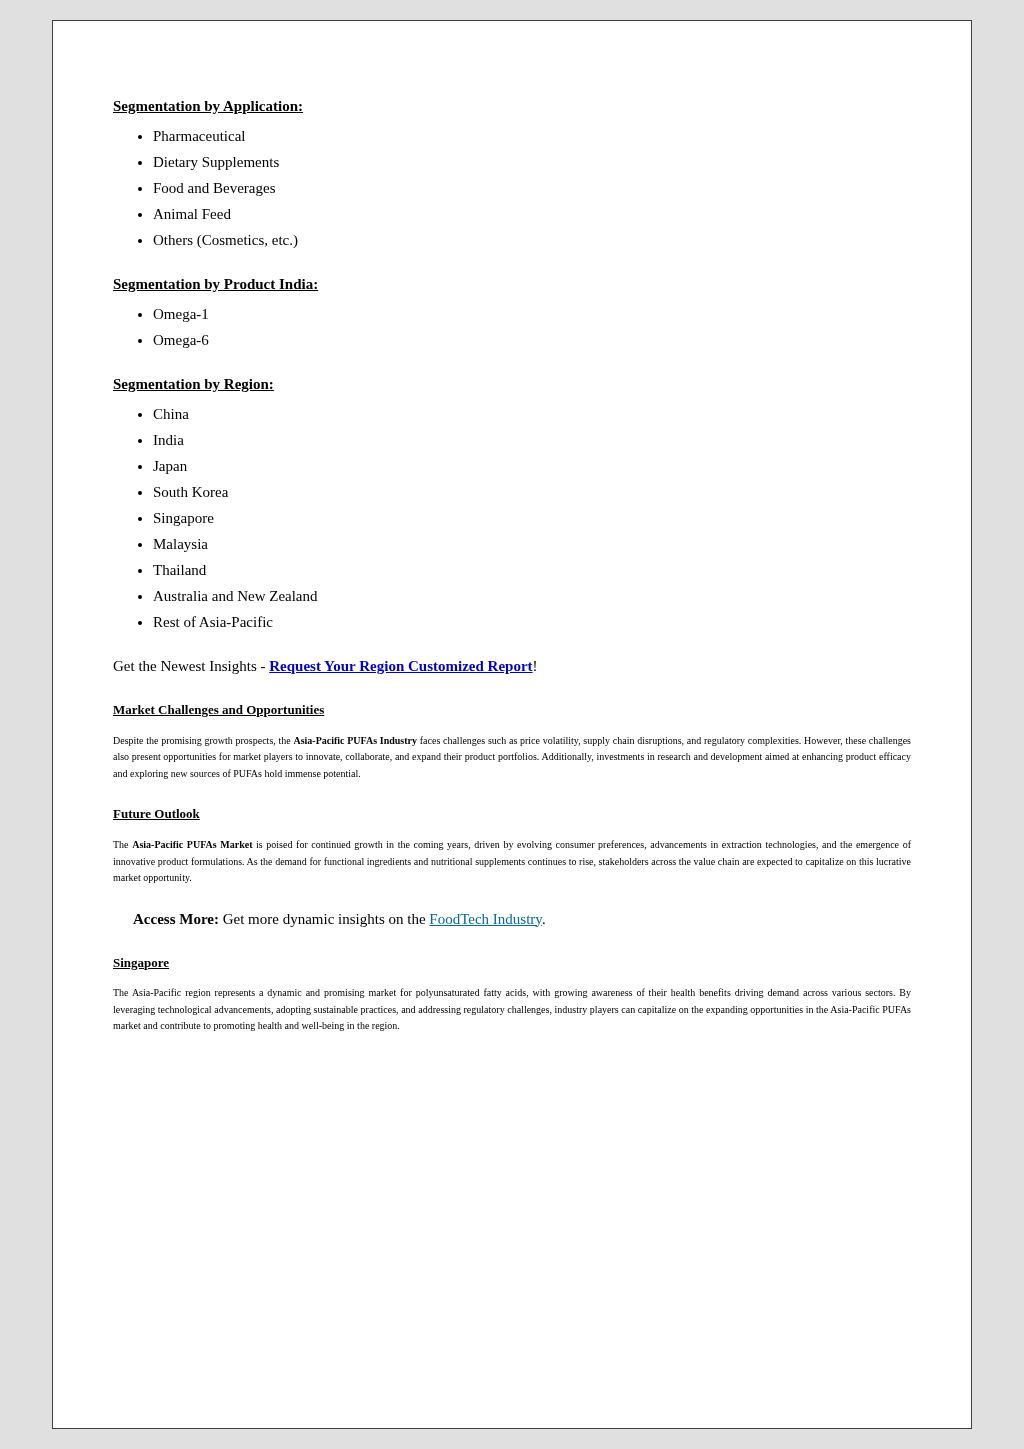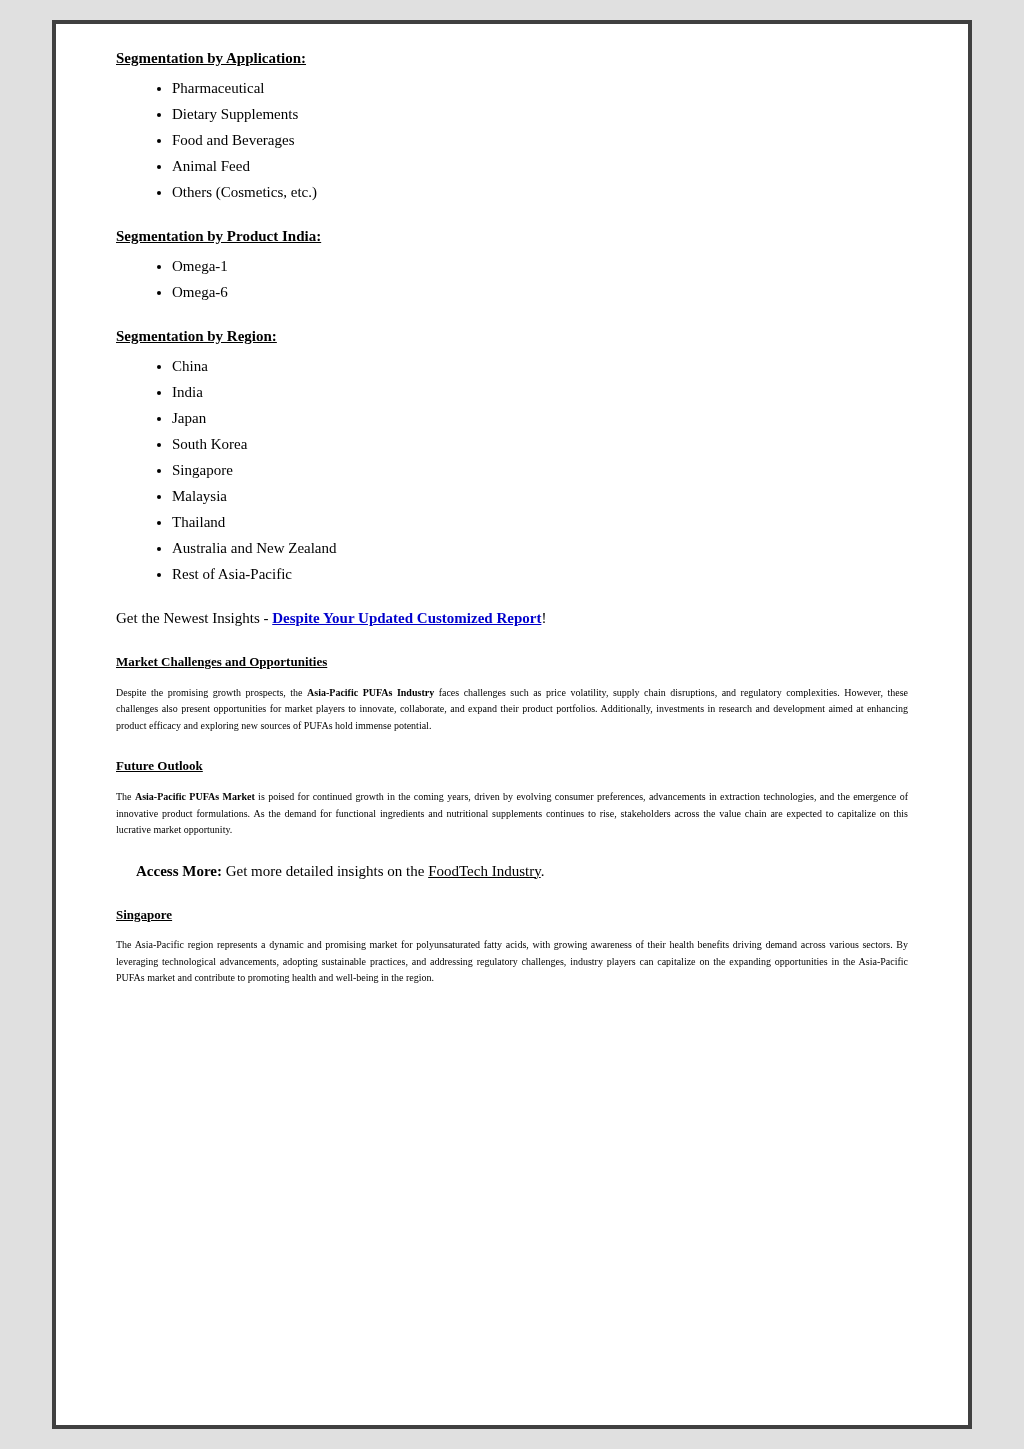--- a/index.html
+++ b/index.html
@@ -15,41 +15,41 @@
       justify-content: center;
       align-items: flex-start;
       min-height: 1449px;
       padding: 20px;
     }
 
     .page-container {
       background: #ffffff;
       width: 920px;
       min-height: 1409px;
-      border: 4px solid #404040;
-      padding: 22px 60px 60px 60px;
+      border: 1px solid #404040;
+      padding: 73px 60px 60px 60px;
       font-size: 15px;
       line-height: 1.6;
       color: #000000;
     }
 
     .section {
       margin-bottom: 20px;
     }
 
     .section-heading {
       font-weight: bold;
       text-decoration: underline;
       font-size: 15px;
       margin-bottom: 6px;
     }
 
     ul.bullet-list {
       list-style-type: disc;
-      margin-left: 56px;
+      margin-left: 40px;
       margin-bottom: 4px;
     }
 
     ul.bullet-list li {
       margin-bottom: 2px;
       font-size: 15px;
     }
 
     .insights-line {
       margin-top: 18px;
@@ -86,21 +86,21 @@
       font-size: 15px;
       margin-bottom: 22px;
     }
 
     .access-more-line .bold {
       font-weight: bold;
       margin-left: 20px;
     }
 
     .access-link {
-      color: #000000;
+      color: #0369a1;
       text-decoration: underline;
       cursor: pointer;
     }
 
     .divider-section {
       margin-bottom: 22px;
     }
   </style>
 </head>
 <body>
@@ -135,37 +135,37 @@
       <li>South Korea</li>
       <li>Singapore</li>
       <li>Malaysia</li>
       <li>Thailand</li>
       <li>Australia and New Zealand</li>
       <li>Rest of Asia-Pacific</li>
     </ul>
   </div>
 
   <div class="insights-line">
-    <span>Get the Newest Insights - </span><a class="insights-link">Despite Your Updated Customized Report</a><span>!</span>
+    <span>Get the Newest Insights - </span><a class="insights-link">Request Your Region Customized Report</a><span>!</span>
   </div>
 
   <div class="divider-section">
     <div class="main-section-heading">Market Challenges and Opportunities</div>
     <p class="paragraph">
       <span>Despite the promising growth prospects, the </span><span class="bold">Asia-Pacific PUFAs Industry</span><span> faces challenges such as price volatility, supply chain disruptions, and regulatory complexities. However, these challenges also present opportunities for market players to innovate, collaborate, and expand their product portfolios. Additionally, investments in research and development aimed at enhancing product efficacy and exploring new sources of PUFAs hold immense potential.</span>
     </p>
   </div>
 
   <div class="divider-section">
     <div class="main-section-heading">Future Outlook</div>
     <p class="paragraph">
       <span>The </span><span class="bold">Asia-Pacific PUFAs Market</span><span> is poised for continued growth in the coming years, driven by evolving consumer preferences, advancements in extraction technologies, and the emergence of innovative product formulations. As the demand for functional ingredients and nutritional supplements continues to rise, stakeholders across the value chain are expected to capitalize on this lucrative market opportunity.</span>
     </p>
     <div class="access-more-line">
-      <span class="bold">Access More:</span><span> Get more detailed insights on the </span><a class="access-link">FoodTech Industry</a><span>.</span>
+      <span class="bold">Access More:</span><span> Get more dynamic insights on the </span><a class="access-link">FoodTech Industry</a><span>.</span>
     </div>
   </div>
 
   <div class="divider-section">
     <div class="main-section-heading">Singapore</div>
     <p class="paragraph">The Asia-Pacific region represents a dynamic and promising market for polyunsaturated fatty acids, with growing awareness of their health benefits driving demand across various sectors. By leveraging technological advancements, adopting sustainable practices, and addressing regulatory challenges, industry players can capitalize on the expanding opportunities in the Asia-Pacific PUFAs market and contribute to promoting health and well-being in the region.</p>
   </div>
 
 </div>
 

